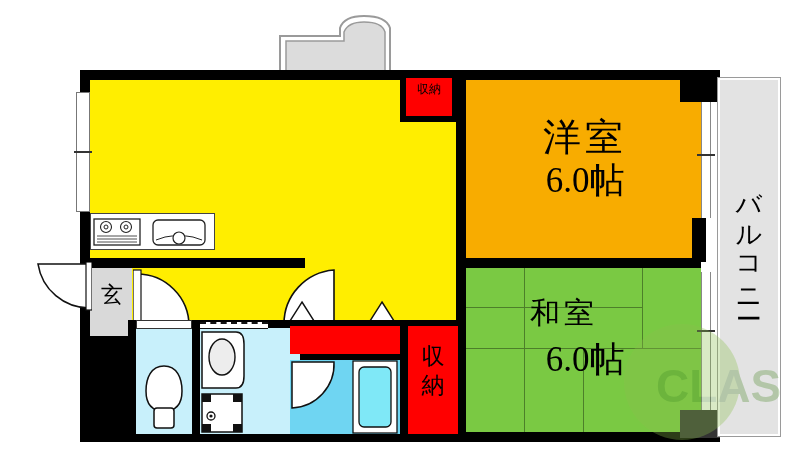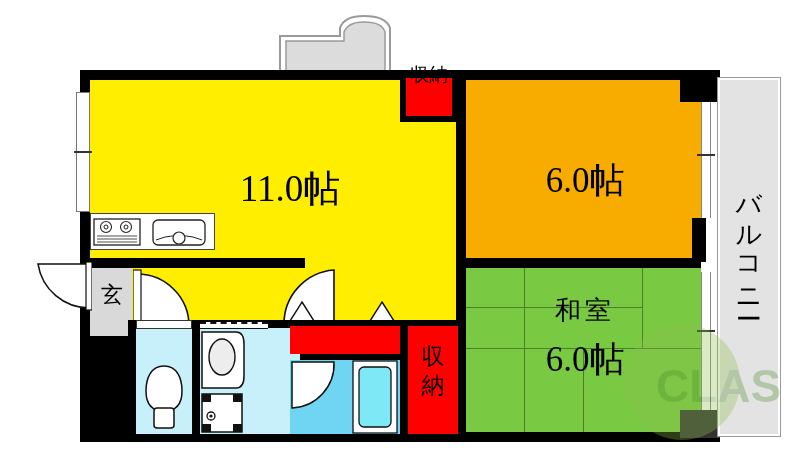--- a/index.html
+++ b/index.html
@@ -51,57 +51,57 @@
     <svg width="54" height="27" viewBox="0 0 54 27">
       <rect x="1" y="1" width="52" height="25" rx="5" fill="#fff" stroke="#222" stroke-width="1.3"></rect>
       <path d="M4 21 Q14 17 20 17 L34 17 Q40 17 50 21" fill="none" stroke="#222" stroke-width="1"></path>
       <circle cx="27" cy="19" r="6" fill="#fff" stroke="#222" stroke-width="1.2"></circle>
     </svg>
   </div>
 
   <div class="abs" style="left:76px;top:92px;width:14px;height:120px;background:#ffffff;border:1px solid #777;"></div>
   <div class="thinline" style="left:74px;top:151px;width:18px;height:2px;"></div>
 
-  <div class="room-label" style="left:195px;top:170px;width:190px;font-size:37px;">
-    <span>11.0帖</span>
-  </div>
 
   <div class="abs wall" style="left:400px;top:72px;width:60px;height:50px;background:#000;"></div>
   <div class="abs" style="left:406px;top:78px;width:46px;height:38px;background:#ff0000;"></div>
-  <div class="room-label" style="left:404px;top:65px;width:50px;font-size:19px;line-height:1.0;">
+  <div class="room-label" style="left:404px;top:83px;width:50px;font-size:12px;line-height:1.0;">
     <span>収納</span>
   </div>
 
   <div class="abs" style="left:455px;top:78px;width:32px;height:38px;">
     <svg width="32" height="38" viewBox="0 0 32 38">
       <polygon points="2,4 2,34 28,19" fill="#ffffff" stroke="#111" stroke-width="1.6"></polygon>
     </svg>
   </div>
 
   <div class="abs" style="left:466px;top:80px;width:235px;height:178px;background:#f8ac00;"></div>
   <div class="abs wall" style="left:456px;top:80px;width:10px;height:178px;"></div>
   <div class="abs wall" style="left:456px;top:258px;width:245px;height:10px;"></div>
   <div class="abs wall" style="left:680px;top:80px;width:40px;height:22px;"></div>
   <div class="abs wall" style="left:692px;top:218px;width:14px;height:44px;"></div>
+  <div class="room-label" style="left:505px;top:118px;width:160px;font-size:38px;letter-spacing:4px;">
+    <span>洋室</span>
+  </div>
   <div class="room-label" style="left:505px;top:163px;width:160px;font-size:35px;">
     <span>6.0帖</span>
   </div>
 
   <div class="abs" style="left:701px;top:102px;width:10px;height:116px;background:#ffffff;border-left:1px solid #888;border-right:1px solid #888;"></div>
   <div class="thinline" style="left:697px;top:154px;width:18px;height:2px;"></div>
 
   <div class="abs" style="left:466px;top:268px;width:235px;height:164px;background:#7ac943;"></div>
   <div class="abs wall" style="left:456px;top:268px;width:10px;height:164px;"></div>
 
   <div class="thinline" style="left:524px;top:268px;width:1px;height:164px;background:#4d7f2a;"></div>
   <div class="thinline" style="left:642px;top:268px;width:1px;height:80px;background:#4d7f2a;"></div>
   <div class="thinline" style="left:583px;top:348px;width:1px;height:84px;background:#4d7f2a;"></div>
   <div class="thinline" style="left:466px;top:307px;width:177px;height:1px;background:#4d7f2a;"></div>
   <div class="thinline" style="left:466px;top:348px;width:235px;height:1px;background:#4d7f2a;"></div>
-  <div class="room-label" style="left:505px;top:297px;width:160px;font-size:26px;letter-spacing:4px;">
+  <div class="room-label" style="left:484px;top:297px;width:160px;font-size:30px;letter-spacing:4px;">
     <span>和室</span>
   </div>
   <div class="room-label" style="left:505px;top:342px;width:160px;font-size:35px;">
     <span>6.0帖</span>
   </div>
 
   <div class="abs" style="left:701px;top:272px;width:10px;height:146px;background:#ffffff;border-left:1px solid #888;border-right:1px solid #888;"></div>
   <div class="thinline" style="left:697px;top:330px;width:18px;height:2px;"></div>
   <div class="abs" style="left:680px;top:410px;width:40px;height:28px;background:#333333;"></div>
 

